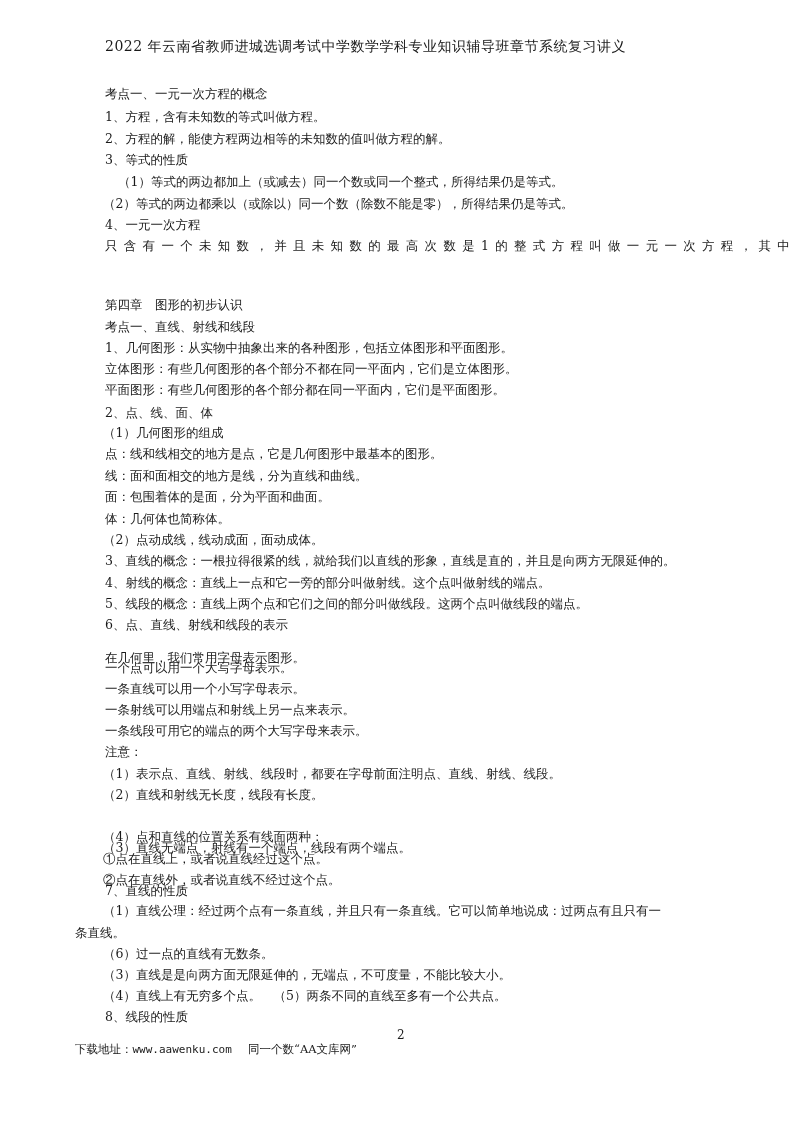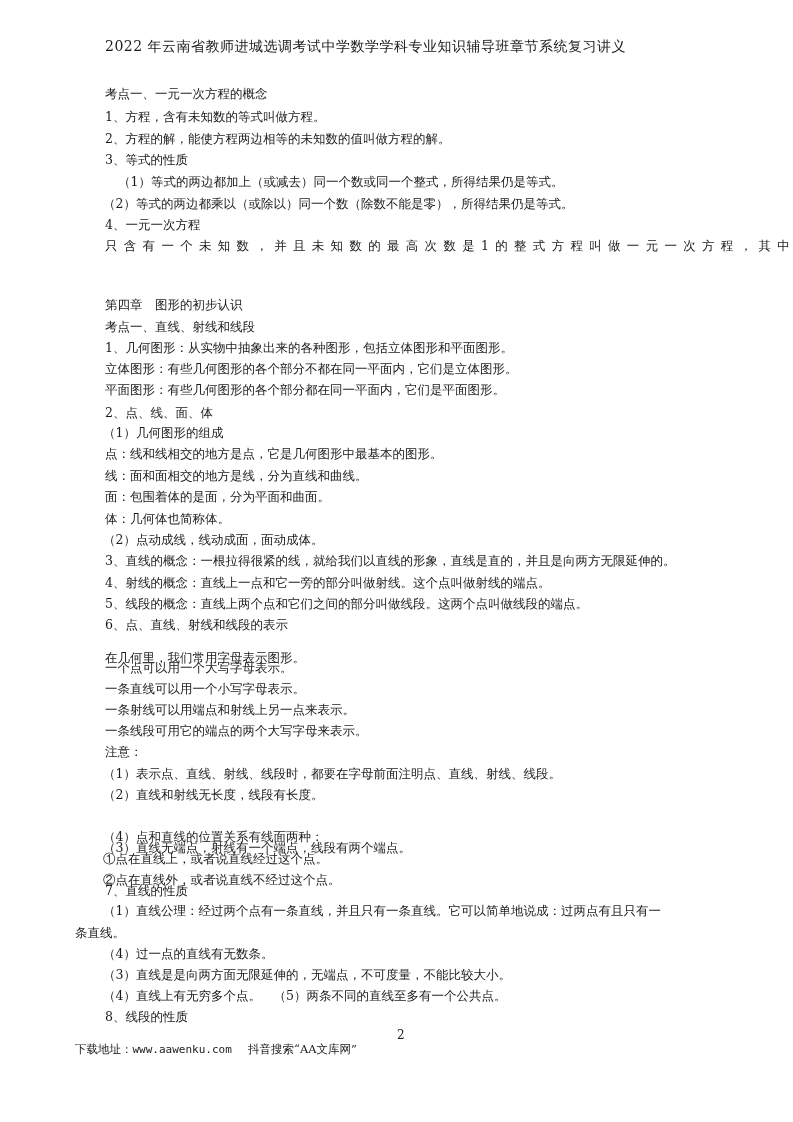--- a/index.html
+++ b/index.html
@@ -55,25 +55,25 @@
       <div class="ln" style="left: 105px; top: 744px;">注意：</div>
       <div class="ln" style="left: 103px; top: 766px;">（1）表示点、直线、射线、线段时，都要在字母前面注明点、直线、射线、线段。</div>
       <div class="ln" style="left: 103px; top: 787px;">（2）直线和射线无长度，线段有长度。</div>
       <div class="ln" style="left: 103px; top: 840px;">（3）直线无端点，射线有一个端点，线段有两个端点。</div>
       <div class="ln" style="left: 103px; top: 829px;">（4）点和直线的位置关系有线面两种：</div>
       <div class="ln" style="left: 103px; top: 851px;">①点在直线上，或者说直线经过这个点。</div>
       <div class="ln" style="left: 103px; top: 872px;">②点在直线外，或者说直线不经过这个点。</div>
       <div class="ln" style="left: 105px; top: 883px;">7、直线的性质</div>
       <div class="ln" style="left: 103px; top: 903px;">（1）直线公理：经过两个点有一条直线，并且只有一条直线。它可以简单地说成：过两点有且只有一</div>
       <div class="ln" style="left: 75px; top: 925px;">条直线。</div>
-      <div class="ln" style="left: 103px; top: 946px;">（4）过一点的直线有无数条。</div>
+      <div class="ln" style="left: 103px; top: 946px;">（6）过一点的直线有无数条。</div>
       <div class="ln" style="left: 103px; top: 967px;">（3）直线是是向两方面无限延伸的，无端点，不可度量，不能比较大小。</div>
       <div class="ln" style="left: 103px; top: 988px;">（4）直线上有无穷多个点。　（5）两条不同的直线至多有一个公共点。</div>
       <div class="ln" style="left: 105px; top: 1009px;">8、线段的性质</div>
     </div>
 
 
   <div class="pgnum">2</div>
   <div class="foot" style="left:75px;">
     <span>下载地址：</span><span class="mono">www.aawenku.com</span>
   </div>
-  <div class="foot" style="left:248px;">抖音搜索“AA文库网”</div>
+  <div class="foot" style="left:248px;">同一个数“AA文库网”</div>
 </div>
 
 </body></html>

